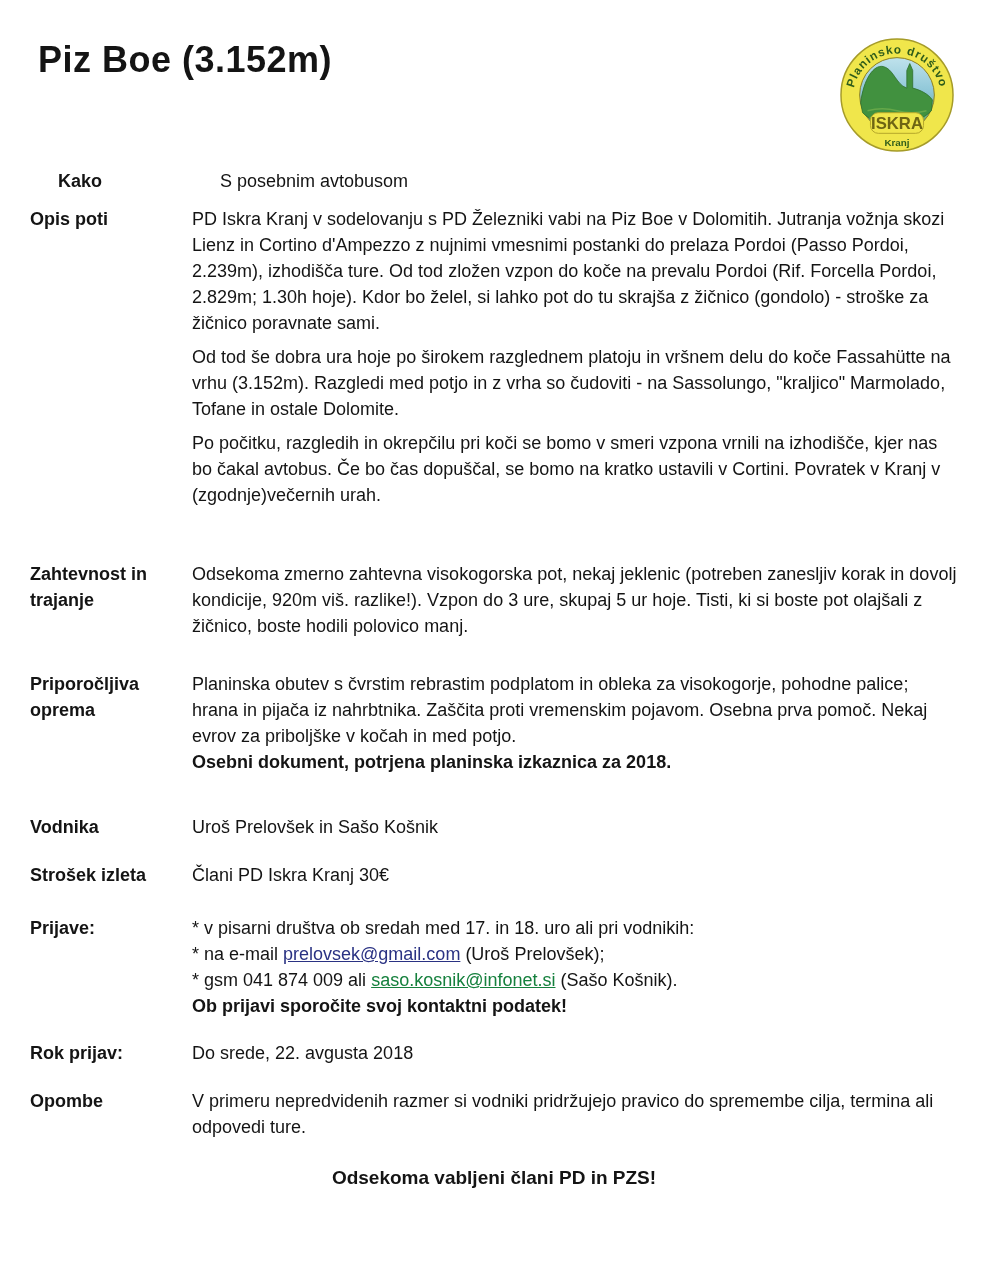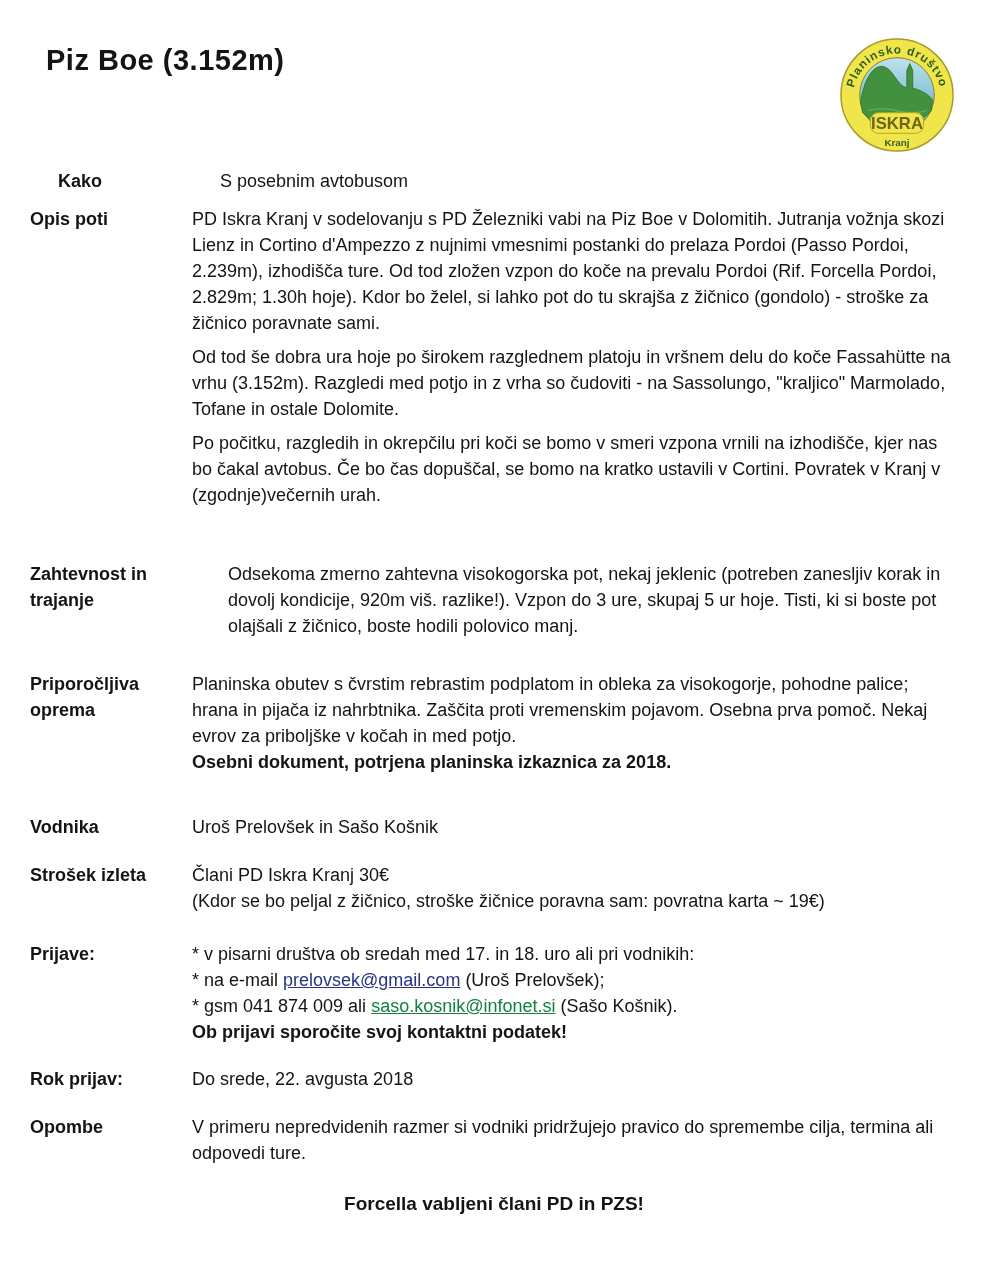--- a/index.html
+++ b/index.html
@@ -15,42 +15,42 @@
   .page { padding: 42px 36px 0 30px; box-sizing: border-box; }
 
   .header {
     display: flex;
     justify-content: space-between;
     align-items: flex-start;
     height: 116px;
     margin-bottom: 10px;
   }
   .doc-title {
-    margin: 2px 0 0 16px;
-    font-size: 29px;
+    margin: 2px 0 0 8px;
+    font-size: 36px;
     line-height: 32px;
     font-weight: bold;
     letter-spacing: 0.5px;
   }
   .logo { width: 118px; height: 114px; margin-right: 2px; margin-top: -4px; }
 
   .row {
     display: grid;
     grid-template-columns: 162px 1fr;
     align-items: start;
   }
   .row .label { font-weight: bold; padding-right: 10px; }
   .row .content p { margin: 0 0 8px 0; }
   .row .content p:last-child { margin-bottom: 0; }
   .bold-line { font-weight: bold; }
 
   .row-kdaj       { margin-bottom: 12px; }
   .row-kako       { margin-bottom: 12px; margin-left: 28px; }
   .row-opis       { margin-bottom: 53px; }
-  .row-zahtevnost { margin-bottom: 32px; gap: 36px; }
+  .row-zahtevnost { margin-bottom: 32px; }
   .row-oprema     { margin-bottom: 39px; }
   .row-vodnika    { margin-bottom: 22px; }
   .row-strosek    { margin-bottom: 27px; }
   .row-prijave    { margin-bottom: 21px; }
   .row-rok        { margin-bottom: 22px; }
   .row-opombe     { margin-bottom: 25px; }
 
   .email-link { color: #2a3283; text-decoration: underline; }
 
   .doc-footer {
@@ -119,21 +119,20 @@
 
   <div class="row row-vodnika">
     <div class="label">Vodnika</div>
     <div class="content">Uroš Prelovšek in Sašo Košnik</div>
   </div>
 
   <div class="row row-strosek">
     <div class="label">Strošek izleta</div>
     <div class="content">
       <div>Člani PD Iskra Kranj 30€</div>
-      <div>(Kdor se bo peljal z žičnico, stroške žičnice poravna sam: povratna karta ~ 19€)</div>
     </div>
   </div>
 
   <div class="row row-prijave">
     <div class="label">Prijave:</div>
     <div class="content">
       <div>* v pisarni društva ob sredah med 17. in 18. uro ali pri vodnikih:</div>
       <div>
         <span>* na e-mail </span><a href="#" class="email-link" style="color: rgb(42, 50, 131);">prelovsek@gmail.com</a><span> (Uroš Prelovšek);</span>
       </div>
@@ -147,15 +146,15 @@
   <div class="row row-rok">
     <div class="label">Rok prijav:</div>
     <div class="content">Do srede, 22. avgusta 2018</div>
   </div>
 
   <div class="row row-opombe">
     <div class="label">Opombe</div>
     <div class="content">V primeru nepredvidenih razmer si vodniki pridržujejo pravico do spremembe cilja, termina ali odpovedi ture.</div>
   </div>
 
-  <div class="doc-footer">Forcella vabljeni člani PD in PZS!</div>
+  <div class="doc-footer">Odsekoma vabljeni člani PD in PZS!</div>
 
 </div>
 
 </body></html>

